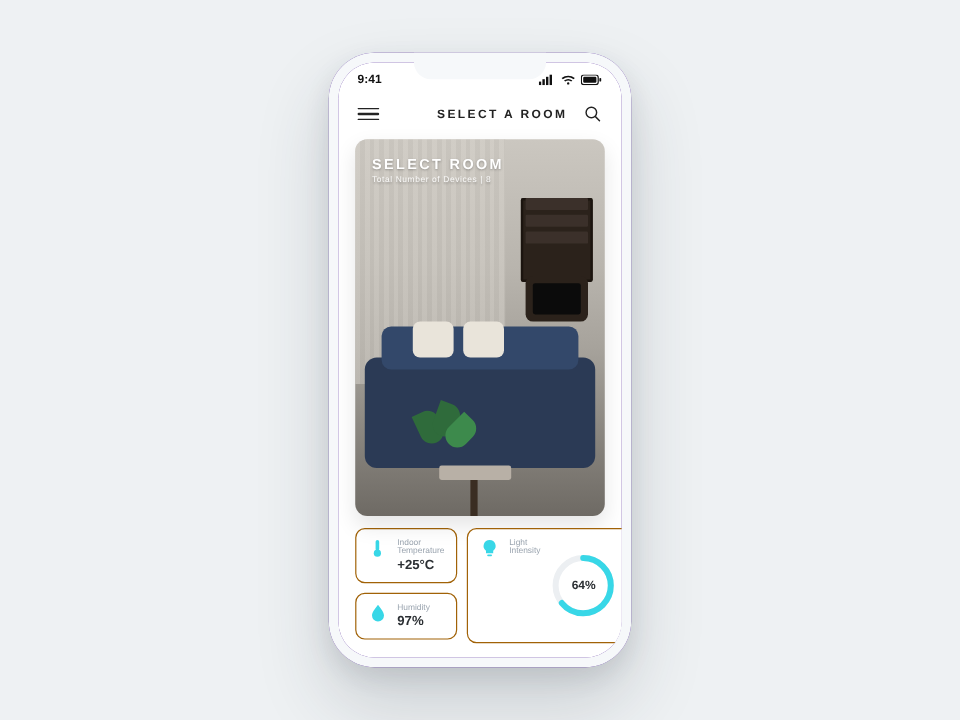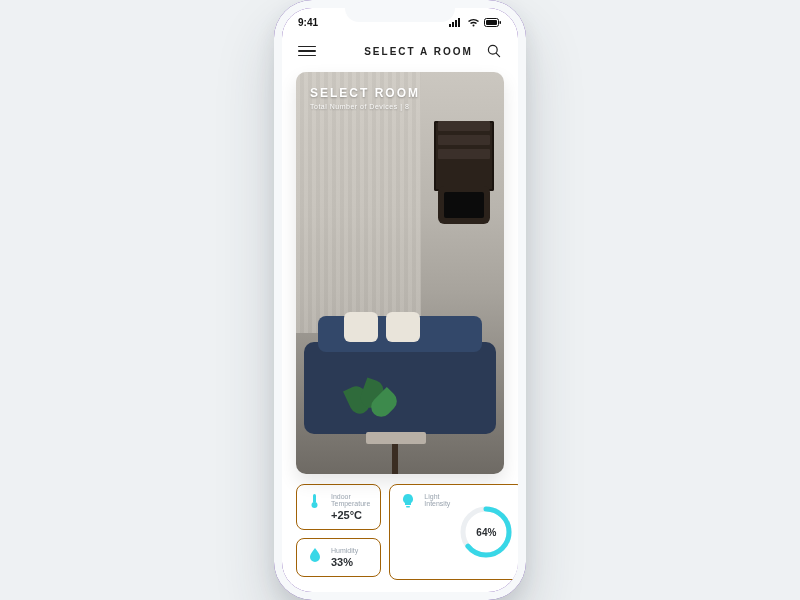--- a/index.html
+++ b/index.html
@@ -4,21 +4,21 @@
 <style>
   * { box-sizing: border-box; margin: 0; padding: 0; }
   body {
     width: 800px; height: 600px;
     background: #eef1f3;
     font-family: -apple-system, "Helvetica Neue", Arial, sans-serif;
     display: flex; align-items: center; justify-content: center;
     overflow: hidden;
   }
   .phone {
-    width: 252px; height: 600px;
+    width: 252px; height: 512px;
     background: #4c1d95;
     border-radius: 38px;
     box-shadow:
       0 30px 60px rgba(40,50,60,0.18),
       0 8px 20px rgba(40,50,60,0.10),
       inset 0 0 0 8px #f6f8fa;
     position: relative;
     padding: 8px;
   }
   .screen {
@@ -184,21 +184,21 @@
               <div class="tile-label">Indoor Temperature</div>
               <div class="tile-value">+25°C</div>
             </div>
           </div>
           <div class="tile">
             <svg class="ticon" viewBox="0 0 16 16">
                 <path d="M8 1c3 4 5 6.5 5 9a5 5 0 11-10 0c0-2.5 2-5 5-9z" fill="#38d7e7"></path>
               </svg>
             <div>
               <div class="tile-label">Humidity</div>
-              <div class="tile-value">33%</div>
+              <div class="tile-value">97%</div>
             </div>
           </div>
         </div>
         <div class="tile full">
           <svg class="ticon" viewBox="0 0 16 16" style="align-self:flex-start">
               <path d="M8 1a5 5 0 00-3 9v2h6v-2a5 5 0 00-3-9z" fill="#38d7e7"></path>
               <rect x="6" y="13" width="4" height="1.5" rx="0.7" fill="#38d7e7"></rect>
             </svg>
           <div style="align-self:flex-start">
             <div class="tile-label">Light Intensity</div>

